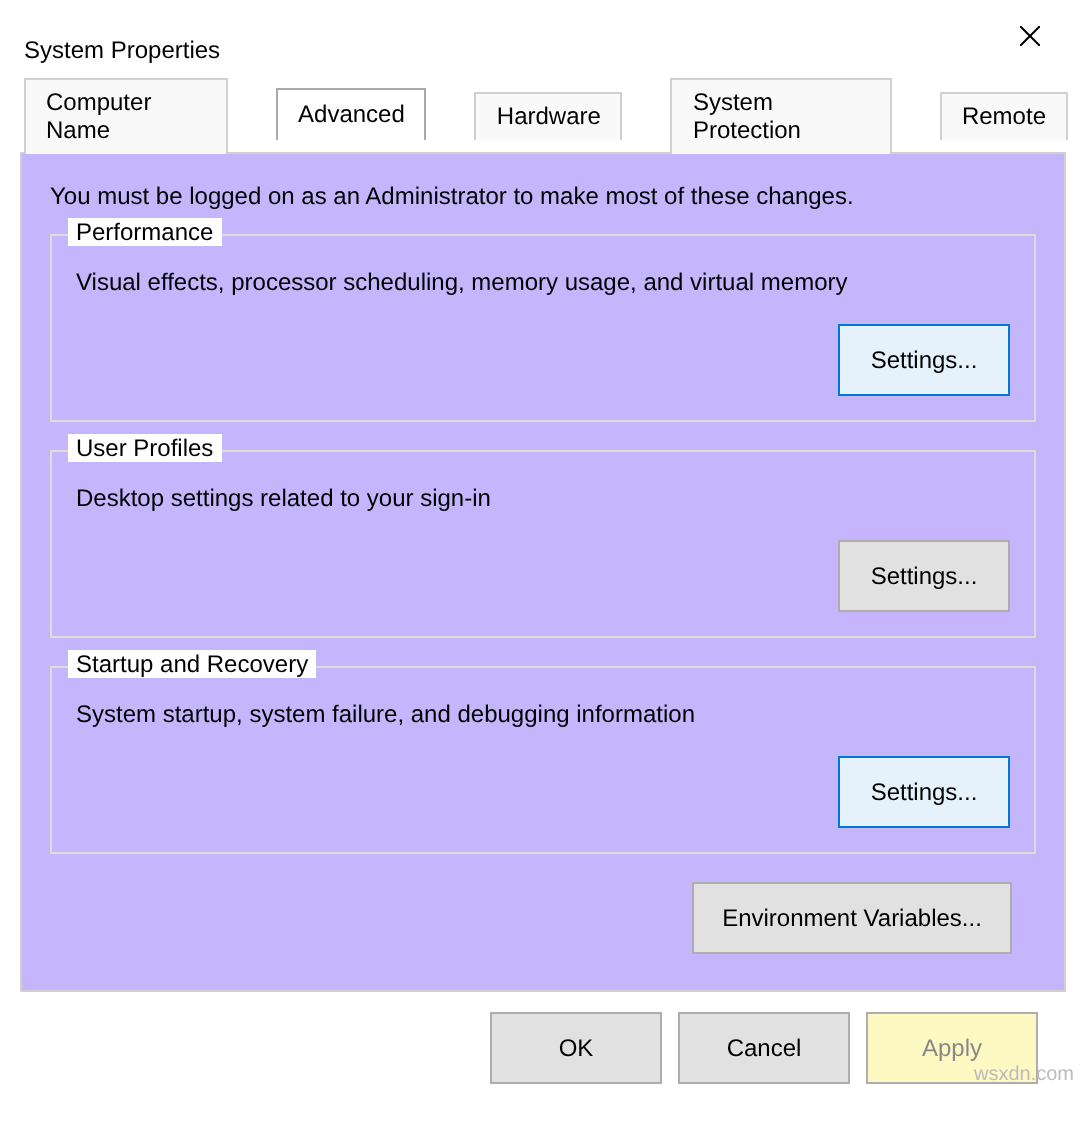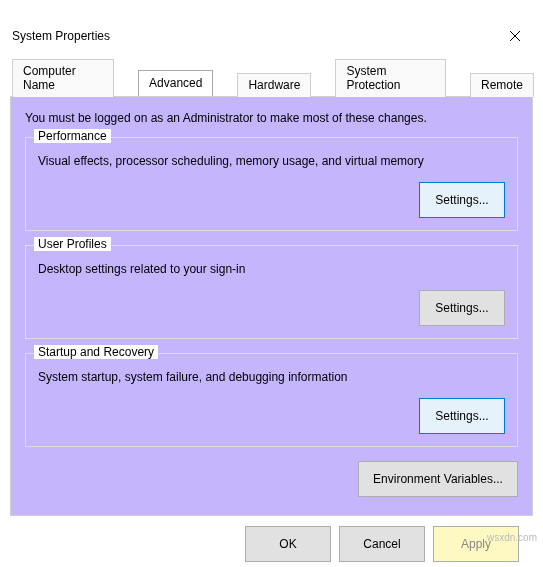--- a/index.html
+++ b/index.html
@@ -9,44 +9,43 @@
       font-size: 12px;
       background: #fff;
       width: 543px;
       height: 567px;
       overflow: hidden;
       color: #000;
     }
     .titlebar {
       height: 32px;
       display: flex;
-      align-items: center;
+      align-items: flex-end;
       padding: 0 8px 0 12px;
       background: #fff;
-      margin-top: 20px;
     }
     .titlebar .title {
       flex: 1;
       font-size: 12px;
     }
     .titlebar .close {
       width: 40px;
       height: 28px;
       display: flex;
       align-items: center;
       justify-content: center;
       font-size: 14px;
       font-family: Arial, sans-serif;
     }
     .dialog-body {
       padding: 6px 10px 0 10px;
     }
     .tabstrip {
       display: flex;
-      align-items: flex-end;
+      align-items: center;
       margin-left: 2px;
       position: relative;
       z-index: 2;
       gap: 25px;
     }
     .tab {
       border: 1px solid #d0d0d0;
       border-bottom: none;
       background: #fff;
       padding: 4px 10px 5px 10px;
@@ -114,21 +113,21 @@
       outline-offset: -1px;
       background: #e5f1fb;
     }
     .btn.highlight2 {
       border: 1px solid #0078d7;
       background: #e5f1fb;
     }
     .env-row {
       display: flex;
       justify-content: flex-end;
-      margin: 6px 0 4px 0;
+      margin: 6px 12px 4px 0;
     }
     .env-btn {
       min-width: 160px;
     }
     .bottom-bar {
       display: flex;
       justify-content: flex-end;
       gap: 8px;
       padding: 10px 14px 0 0;
     }

